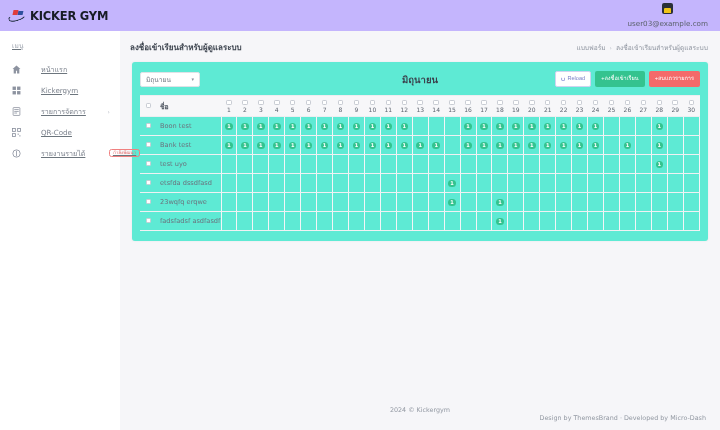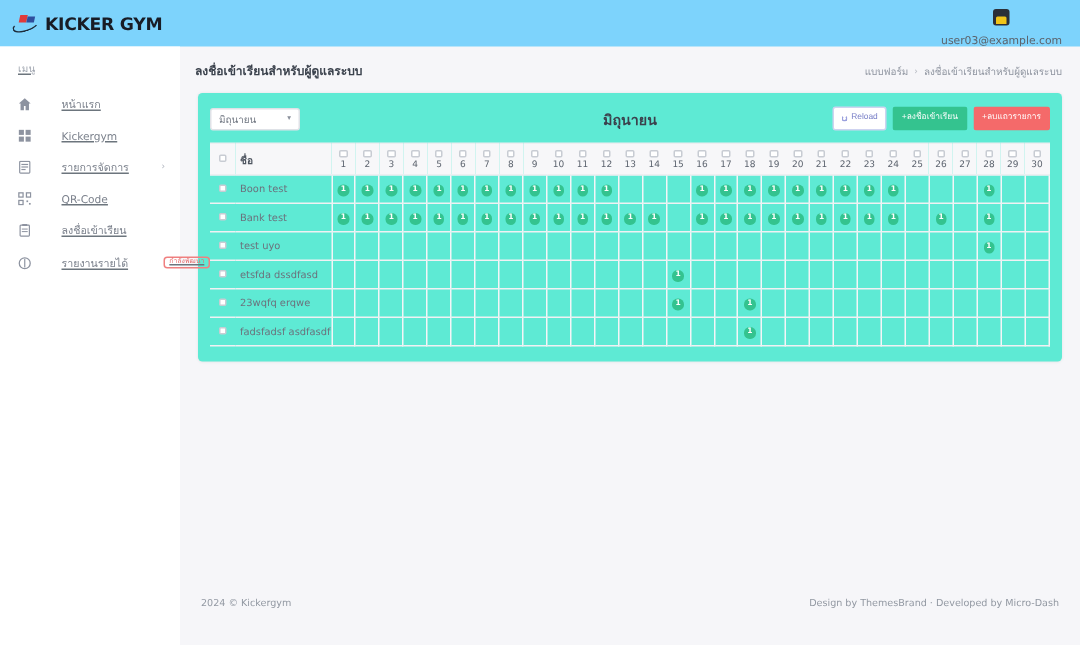--- a/index.html
+++ b/index.html
@@ -9,22 +9,22 @@
     background: #f6f6f9;
     font-size: 7px;
     color: #6c757d;
     -webkit-font-smoothing: antialiased;
   }
 
   
   .topbar {
     height: 31px;
     display: flex;
-    align-items: flex-end;
-    background: #7dd3fc;
+    align-items: center;
+    background: #c4b5fd;
   }
   .brand-zone {
     width: 120px;
     height: 31px;
     display: flex;
     align-items: center;
     padding-left: 8px;
     gap: 4px;
   }
   .logo-mark { width: 18px; height: 13px; position: relative; flex: none; }
@@ -212,22 +212,22 @@
     display: inline-flex; align-items: center; justify-content: center;
     width: 7.5px; height: 7.5px; border-radius: 50%;
     background: #34c38f; color: #fff;
     font-size: 5px; font-weight: 700; line-height: 1;
   }
 
   
   .footer {
     margin-top: auto;
     display: flex; align-items: center;
-    padding: 0 14px 24px 14px;
-    font-size: 6.4px; color: #9298a2;
+    padding: 0 14px 8px 14px;
+    font-size: 6.4px; color: #9298a2; flex-direction: column;
   }
   .footer-right { margin-left: auto; }
 </style>
 </head>
 <body>
 
 <div class="topbar">
   <div class="brand-zone">
     <span class="logo-mark">
       <span class="logo-swoosh"></span>
@@ -288,31 +288,20 @@
             <rect x="1" y="1" width="5" height="5" fill="none" stroke="currentColor" stroke-width="1.5"></rect>
             <rect x="10" y="1" width="5" height="5" fill="none" stroke="currentColor" stroke-width="1.5"></rect>
             <rect x="1" y="10" width="5" height="5" fill="none" stroke="currentColor" stroke-width="1.5"></rect>
             <rect x="10" y="10" width="2" height="2"></rect>
             <rect x="13" y="13" width="2" height="2"></rect>
           </svg>
       </span>
       <span class="nav-label">QR-Code</span>
     </div>
 
-    <div class="nav-item">
-      <span class="nav-ico">
-        <svg viewBox="0 0 16 16">
-            <rect x="2.5" y="2" width="11" height="13" rx="1" fill="none" stroke="currentColor" stroke-width="1.4"></rect>
-            <rect x="5" y="0.5" width="6" height="2.5" rx=".6"></rect>
-            <rect x="4.5" y="6" width="7" height="1.2"></rect>
-            <rect x="4.5" y="9" width="7" height="1.2"></rect>
-          </svg>
-      </span>
-      <span class="nav-label">ลงชื่อเข้าเรียน</span>
-    </div>
 
     <div class="nav-item">
       <span class="nav-ico">
         <svg viewBox="0 0 16 16">
             <circle cx="8" cy="8" r="6.5" fill="none" stroke="currentColor" stroke-width="1.5"></circle>
             <rect x="7.3" y="3" width="1.4" height="10"></rect>
           </svg>
       </span>
       <span class="nav-label">รายงานรายได้</span>
       <span class="dev-badge">กำลังพัฒนา</span>

